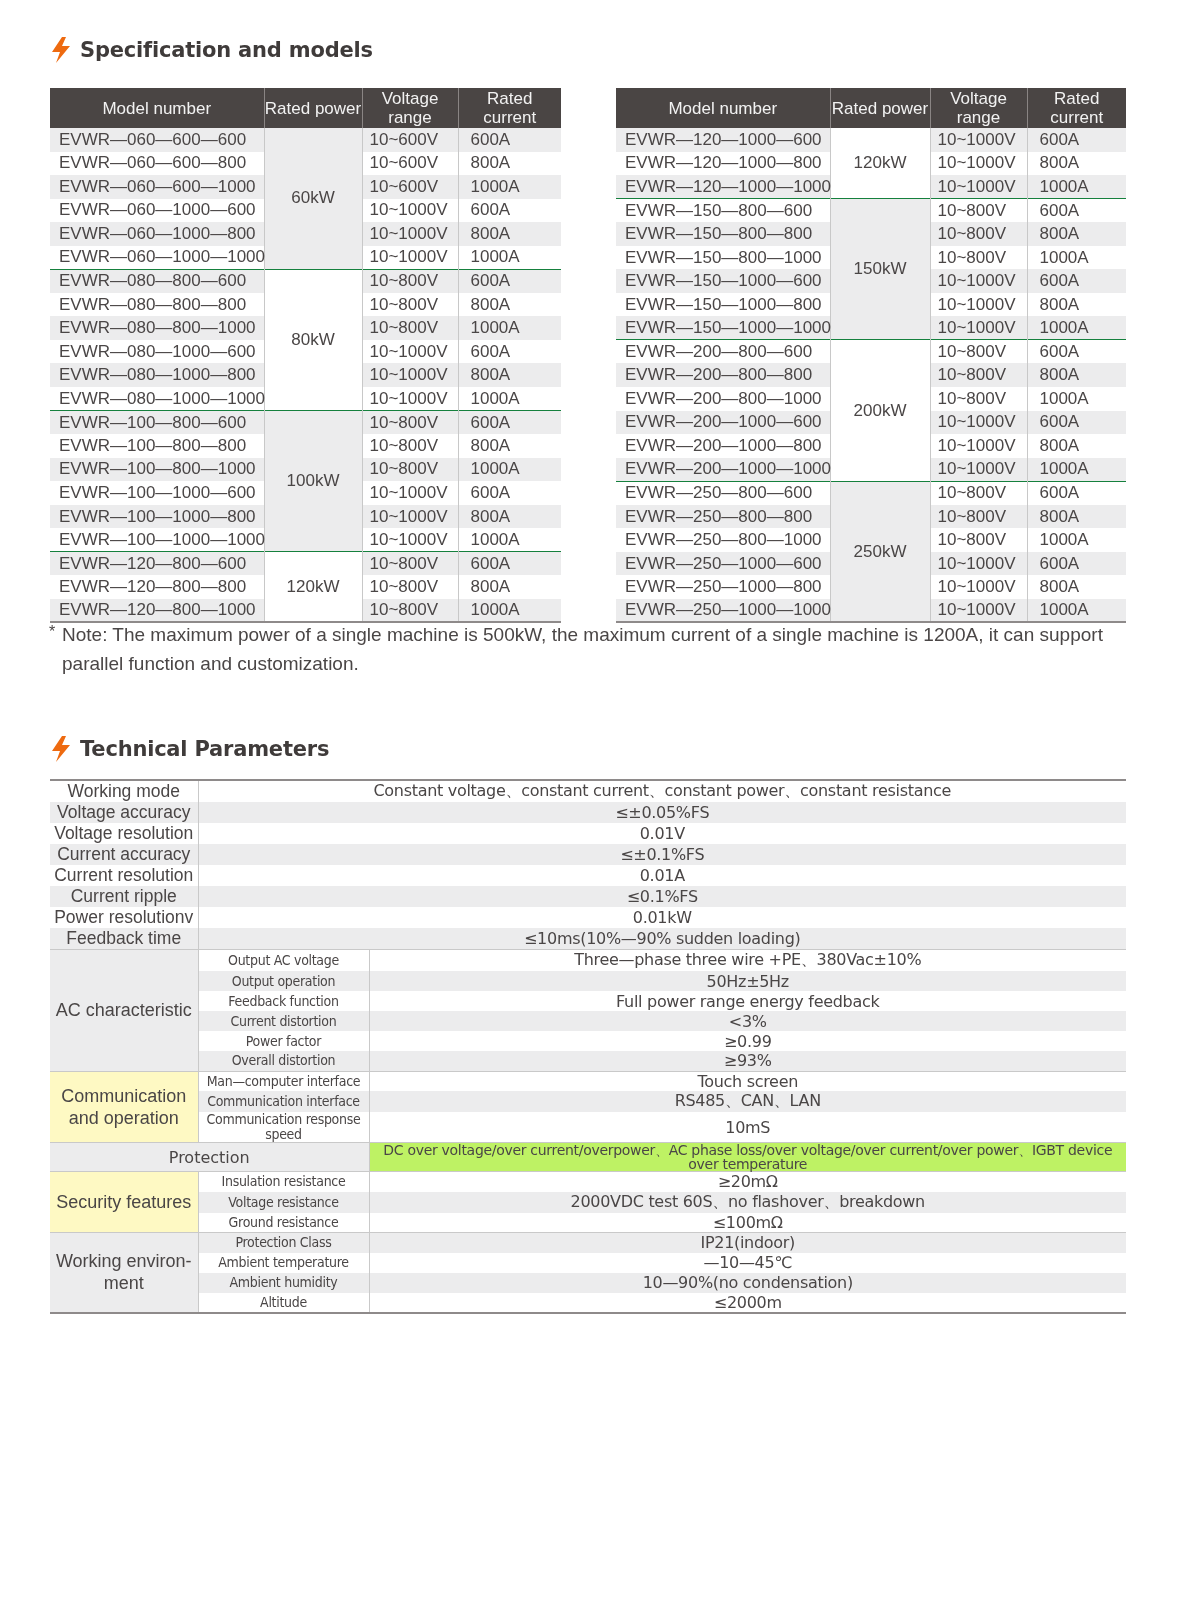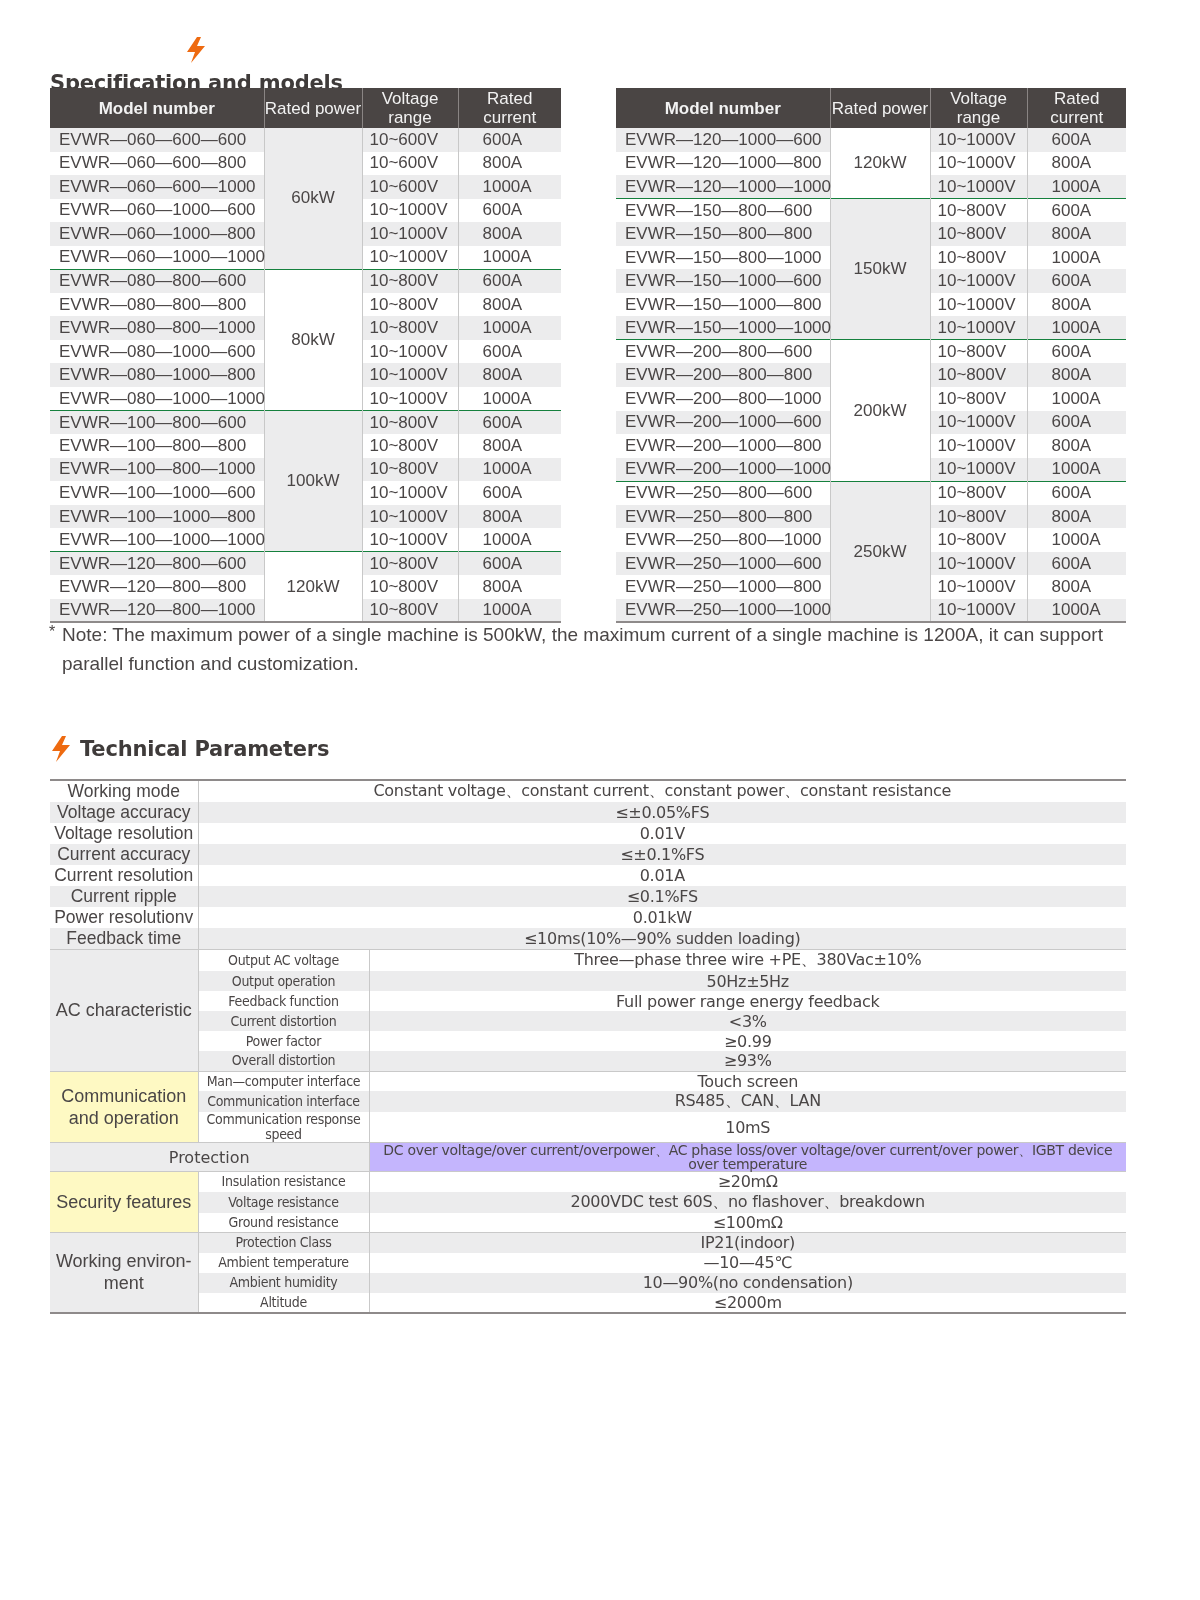--- a/index.html
+++ b/index.html
@@ -5,25 +5,25 @@
   * { box-sizing: border-box; margin: 0; padding: 0; }
   html, body { width: 1200px; height: 1600px; background: #ffffff; overflow: hidden; }
   body { font-family: "Liberation Sans", sans-serif; color: #3f3b3a; position: relative; }
 
   .section-title { position: absolute; left: 50px; display: flex; align-items: center; gap: 8px; }
   .section-title .bolt { width: 22px; height: 26px; display: inline-block; }
   .section-title .ttl { font-family: "DejaVu Sans", sans-serif; font-weight: bold; font-size: 21px; color: #3f3b3a; letter-spacing: -0.2px; }
 
   table.spec { position: absolute; top: 88px; border-collapse: collapse; table-layout: fixed; font-size: 17px; color: #4a4646; }
   table.spec th { background: #4a4544; color: #f2f2f2; font-weight: normal; font-size: 17px; line-height: 19px; height: 40px; border-left: 1px solid #8a8584; text-align: center; }
-  table.spec th:first-child { border-left: none; font-weight: bold; }
+  table.spec th:first-child { border-left: none; }
   table.spec td { height: 23.55px; line-height: 22px; padding: 0; white-space: nowrap; border-left: 1px solid #c8c8c8; }
   table.spec td.model { padding-left: 9px; border-left: none; }
   table.spec td.volt { padding-left: 7px; }
-  table.spec td.cur { padding-left: 24px; }
+  table.spec td.cur { padding-left: 12px; }
   table.spec td.power { text-align: center; vertical-align: middle; }
   table.spec tr.alt td.model, table.spec tr.alt td.volt, table.spec tr.alt td.cur { background: #ececed; }
   table.spec tr.grp-start td { border-top: 1px solid #15803d; }
   table.spec tr.last td { border-bottom: 2px solid #8e8a8a; margin-top: 23px; }
   table.spec td.power.shaded { background: #ececed; }
   table.spec td.power.plain { background: #ffffff; }
 
   .note { position: absolute; left: 49px; top: 620px; width: 1090px; font-size: 19px; line-height: 29px; color: #4a4646; }
   .note .ast { position: absolute; left: 0; top: -3px; font-size: 16px; }
   .note .txt { display: block; padding-left: 13px; }
@@ -37,21 +37,21 @@
   table.tech tr.shade td.val, table.tech tr.shade td.sub, table.tech tr.shade td.lbl.single { background: #ececed; }
   table.tech td.grp-shade { background: #ececed; }
   table.tech td.grp-plain { background: #fef9c3; }
   table.tech tr.gtop td { border-top: 1px solid #c9c9c9; }
   table.tech td.protlbl { font-family: "DejaVu Sans", sans-serif; font-size: 16px; background: #ececed; border-right: 1px solid #c9c9c9; }
   table.tech td.grplbl { font-size: 18px; line-height: 22px; border-right: 1px solid #c9c9c9; }
 </style>
 </head>
 <body>
 
-<div class="section-title" style="top:37px;flex-direction:column;">
+<div class="section-title" style="top:37px;">
   <svg class="bolt" viewBox="0 0 22 26">
       <polygon points="12,0 2,15 10,15 6,26 20,9 12,9 16,0" fill="#ee6a10"></polygon>
     </svg>
   <span class="ttl">Specification and models</span>
 </div>
 
 <table class="spec" id="spec-left" style="left:50px; width:511px;">
   <colgroup>
       <col style="width:214px">
       <col style="width:98px">
@@ -391,21 +391,21 @@
       <tr class="shade">
         <td class="sub">Communication interface</td>
         <td class="val">RS485、CAN、LAN</td>
       </tr>
       <tr>
         <td class="sub">Communication response speed</td>
         <td class="val">10mS</td>
       </tr>
       <tr class="gtop">
         <td class="protlbl" colspan="2">Protection</td>
-        <td class="val small" style="background: #c4b5fd;">DC over voltage/over current/overpower、AC phase loss/over voltage/over current/over power、IGBT device over temperature</td>
+        <td class="val small" style="background: #bef264;">DC over voltage/over current/overpower、AC phase loss/over voltage/over current/over power、IGBT device over temperature</td>
       </tr>
       <tr class="gtop">
         <td class="grplbl lbl grp-plain" rowspan="3" style="white-space: normal;">Security features</td>
         <td class="sub">Insulation resistance</td>
         <td class="val">≥20mΩ</td>
       </tr>
       <tr class="shade">
         <td class="sub">Voltage resistance</td>
         <td class="val">2000VDC test 60S、no flashover、breakdown</td>
       </tr>

